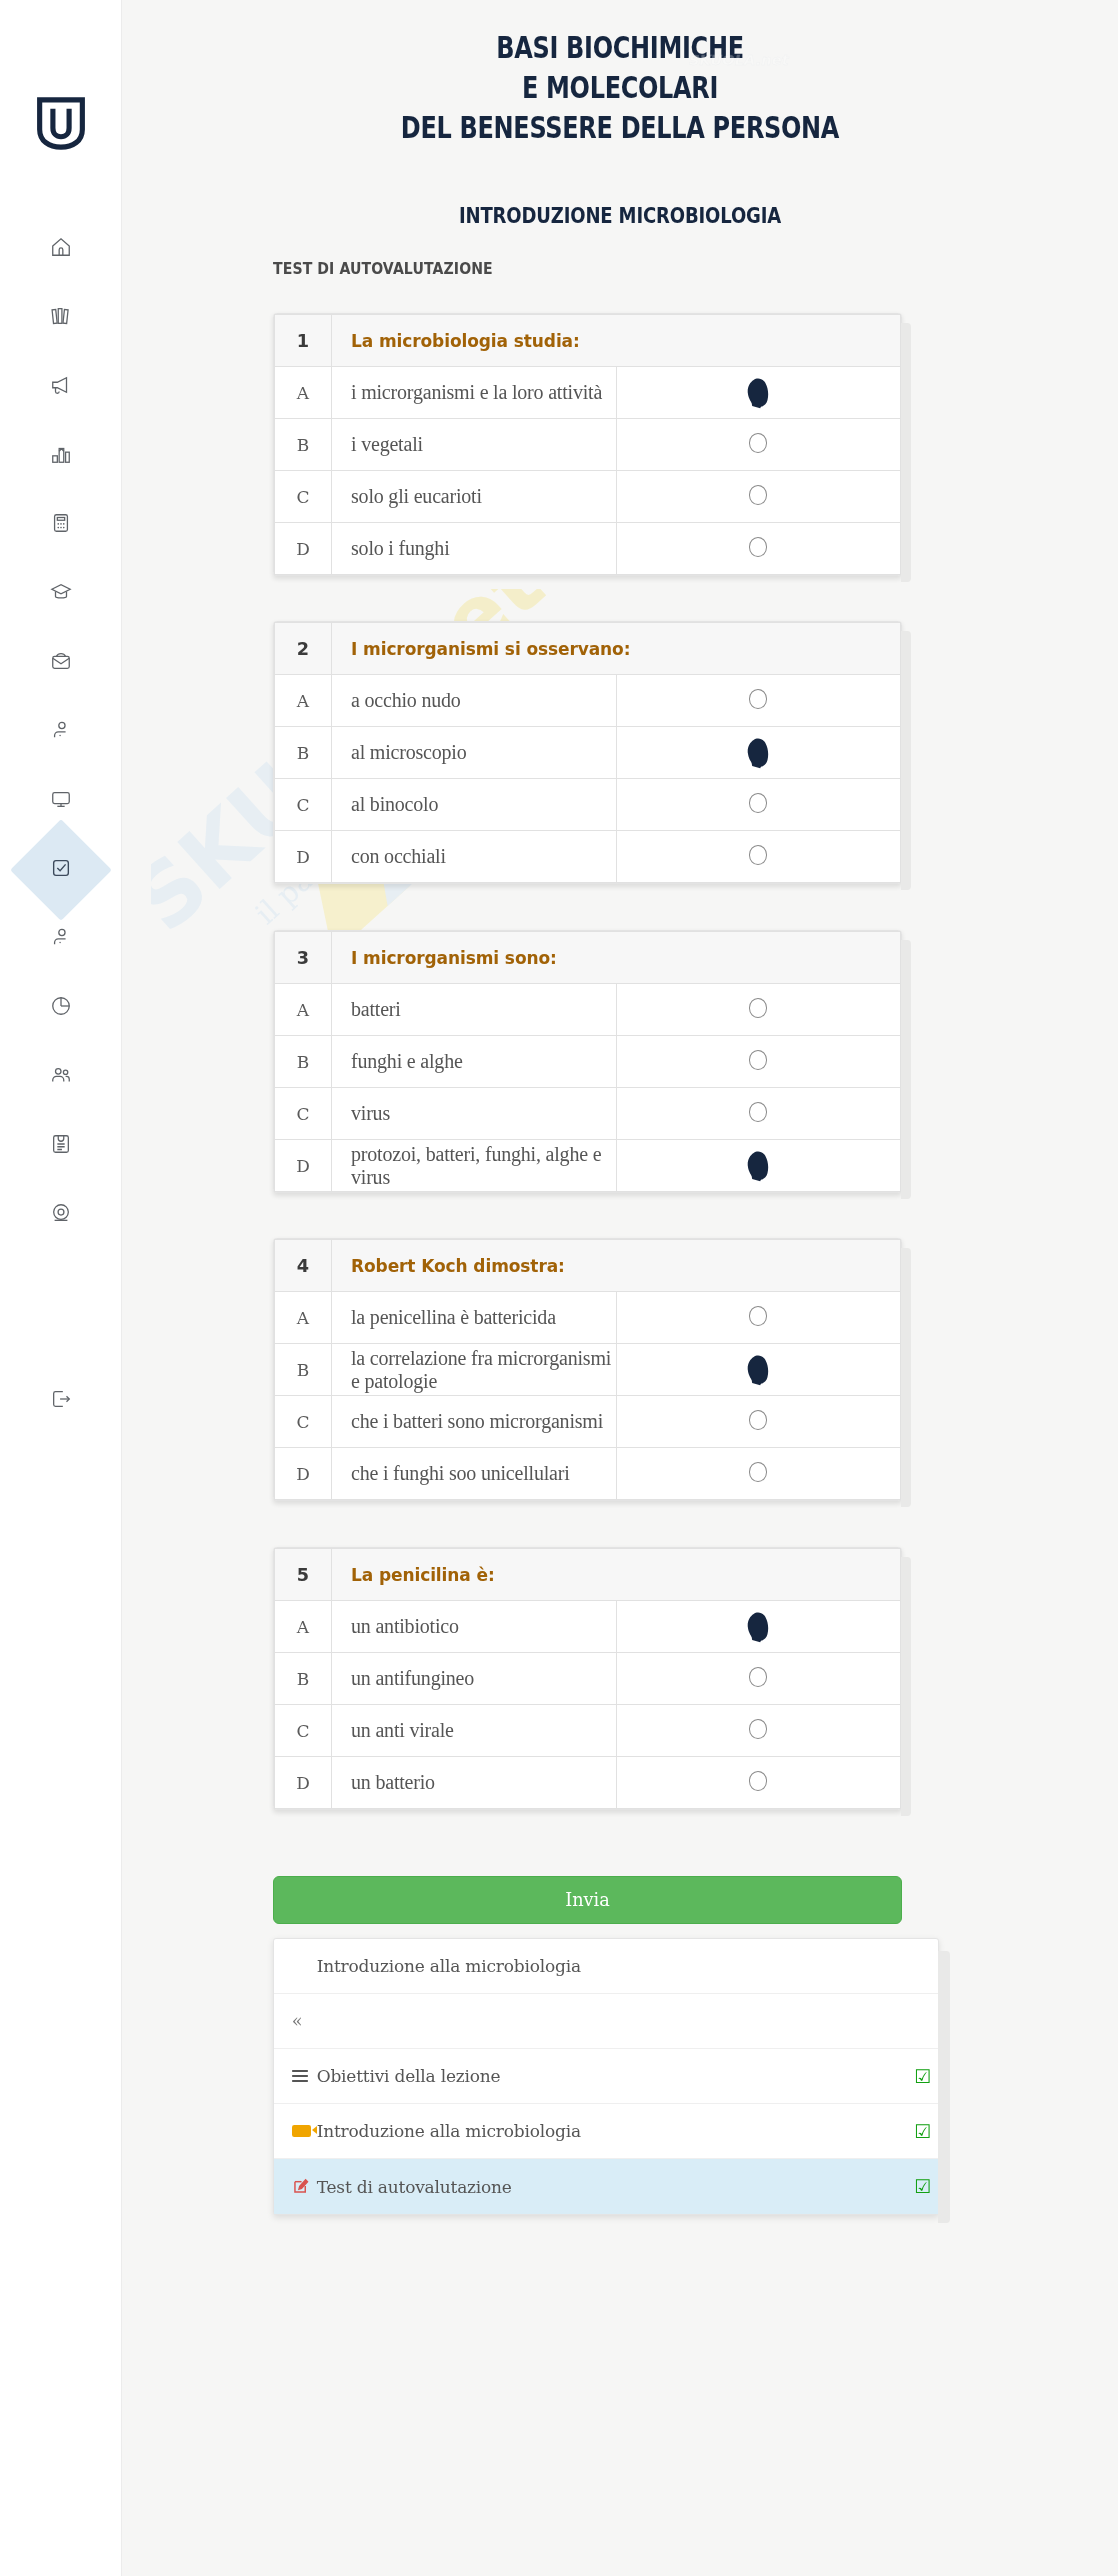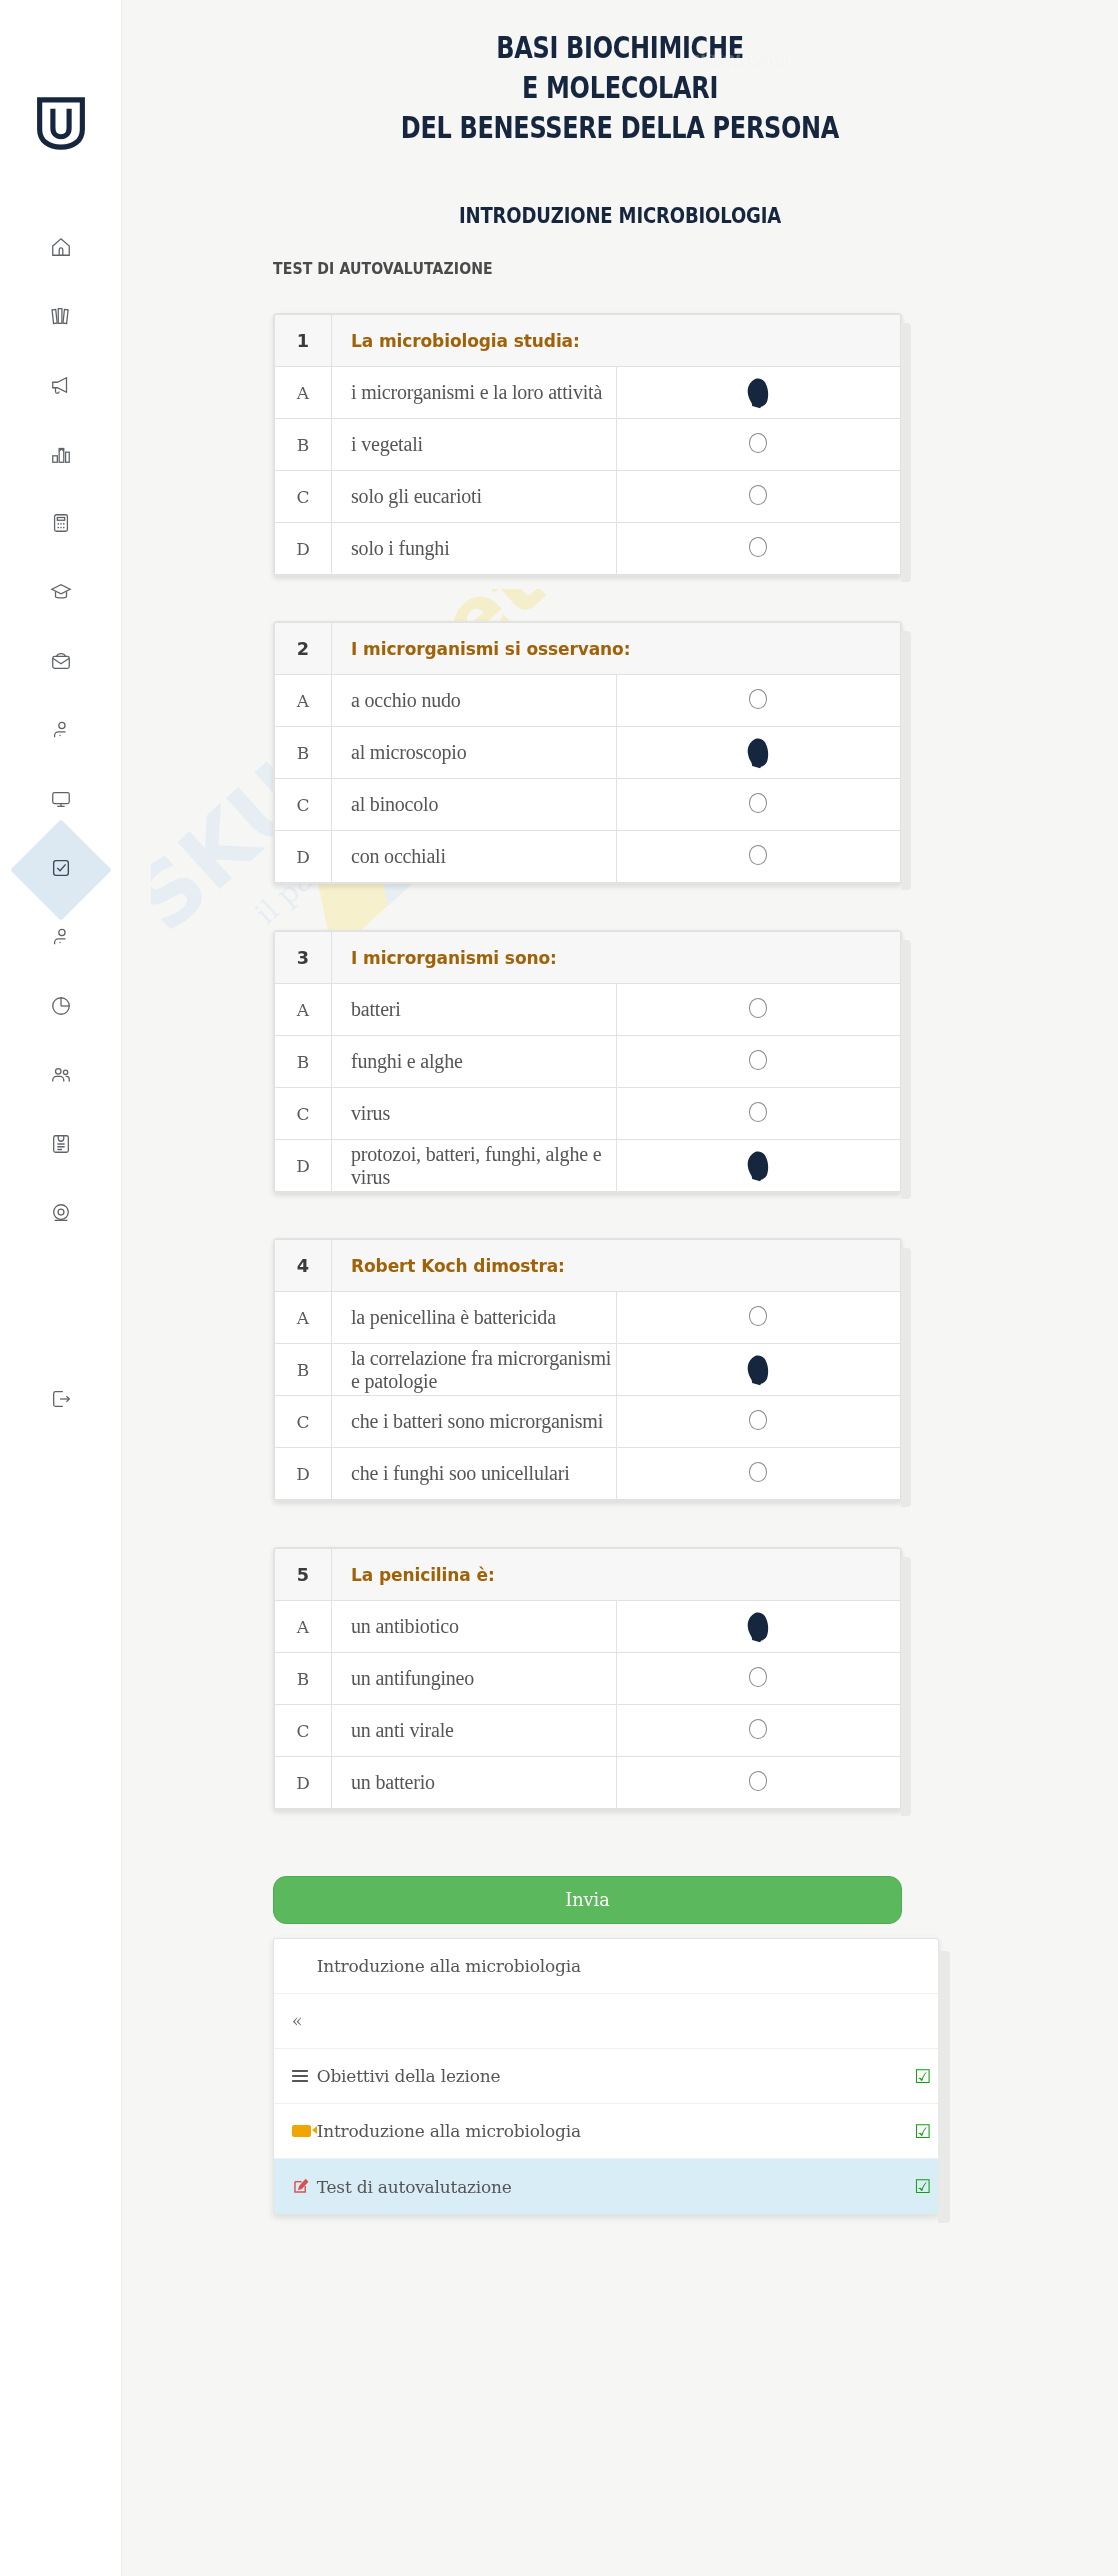--- a/index.html
+++ b/index.html
@@ -245,21 +245,21 @@
 
   
   .submit-btn {
     position: absolute;
     left: 151px;
     top: 1876px;
     width: 629px;
     height: 48px;
     background: #5cb85c;
     border: 0.7px solid #4cae4c;
-    border-radius: 13px;
+    border-radius: 6px;
     color: #ffffff;
     font-family: "DejaVu Serif", serif;
     font-size: 17.7px;
     display: flex;
     align-items: center;
     justify-content: center;
     cursor: pointer;
     z-index: 4;
   }
 

